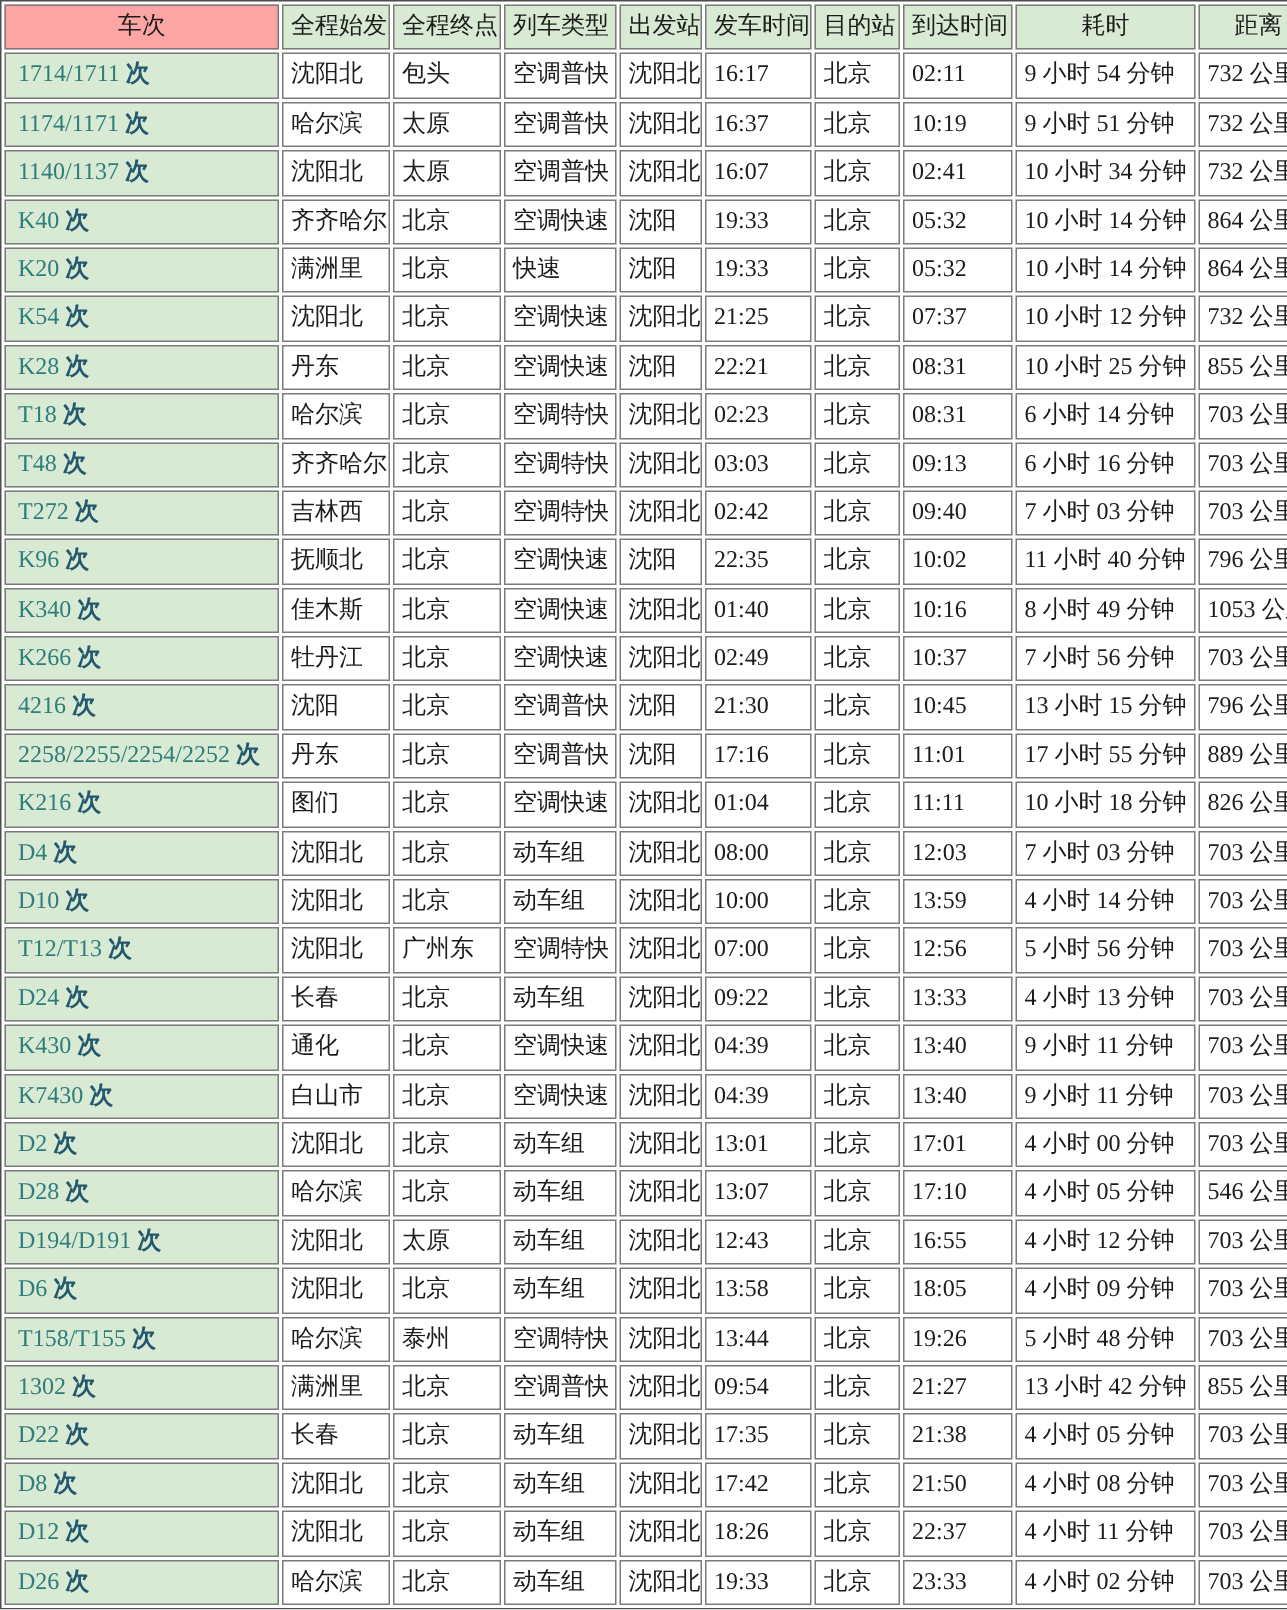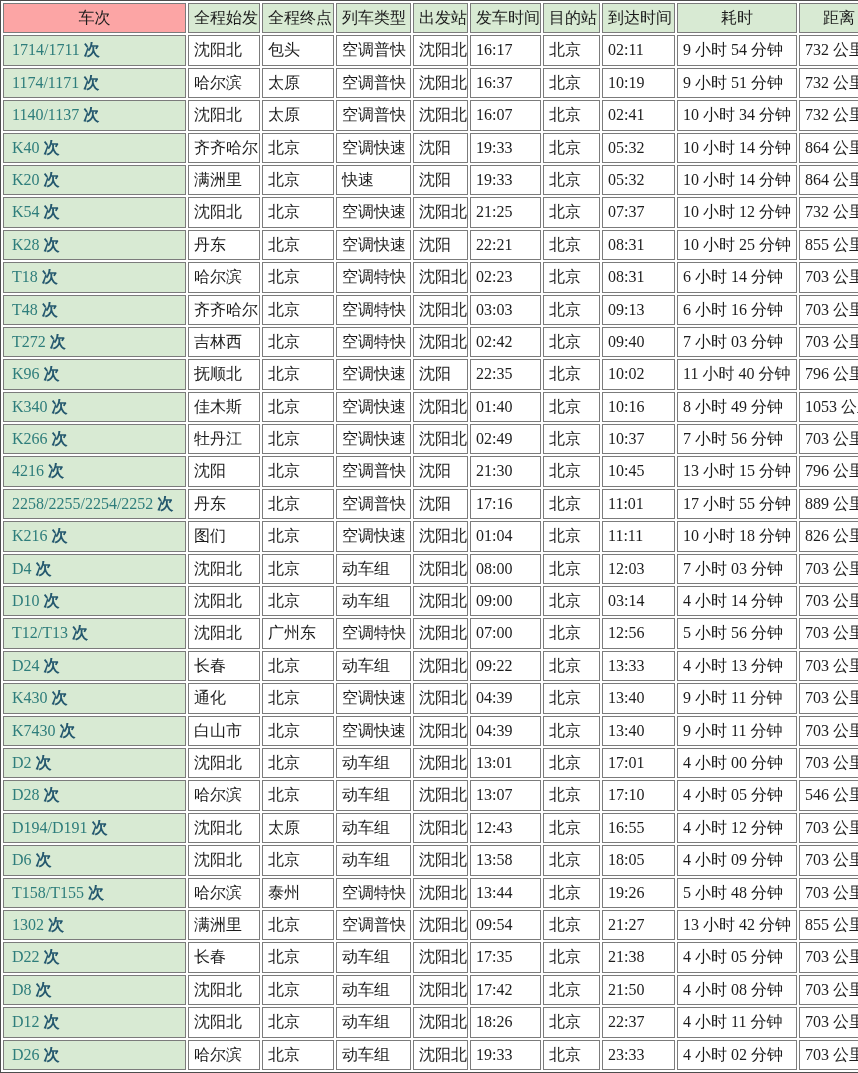--- a/index.html
+++ b/index.html
@@ -296,23 +296,23 @@
         <td class="c7">12:03</td>
         <td class="c8">7 小时 03 分钟</td>
         <td class="c9">703 公里</td>
       </tr>
       <tr>
         <td class="c0"><span class="trainno">D10</span><span class="suffix"> 次</span></td>
         <td class="c1">沈阳北</td>
         <td class="c2">北京</td>
         <td class="c3">动车组</td>
         <td class="c4">沈阳北</td>
-        <td class="c5">09:00</td>
-        <td class="c6">北京</td>
-        <td class="c7">03:14</td>
+        <td class="c5">10:00</td>
+        <td class="c6">北京</td>
+        <td class="c7">13:59</td>
         <td class="c8">4 小时 14 分钟</td>
         <td class="c9">703 公里</td>
       </tr>
       <tr>
         <td class="c0"><span class="trainno">T12/T13</span><span class="suffix"> 次</span></td>
         <td class="c1">沈阳北</td>
         <td class="c2">广州东</td>
         <td class="c3">空调特快</td>
         <td class="c4">沈阳北</td>
         <td class="c5">07:00</td>

